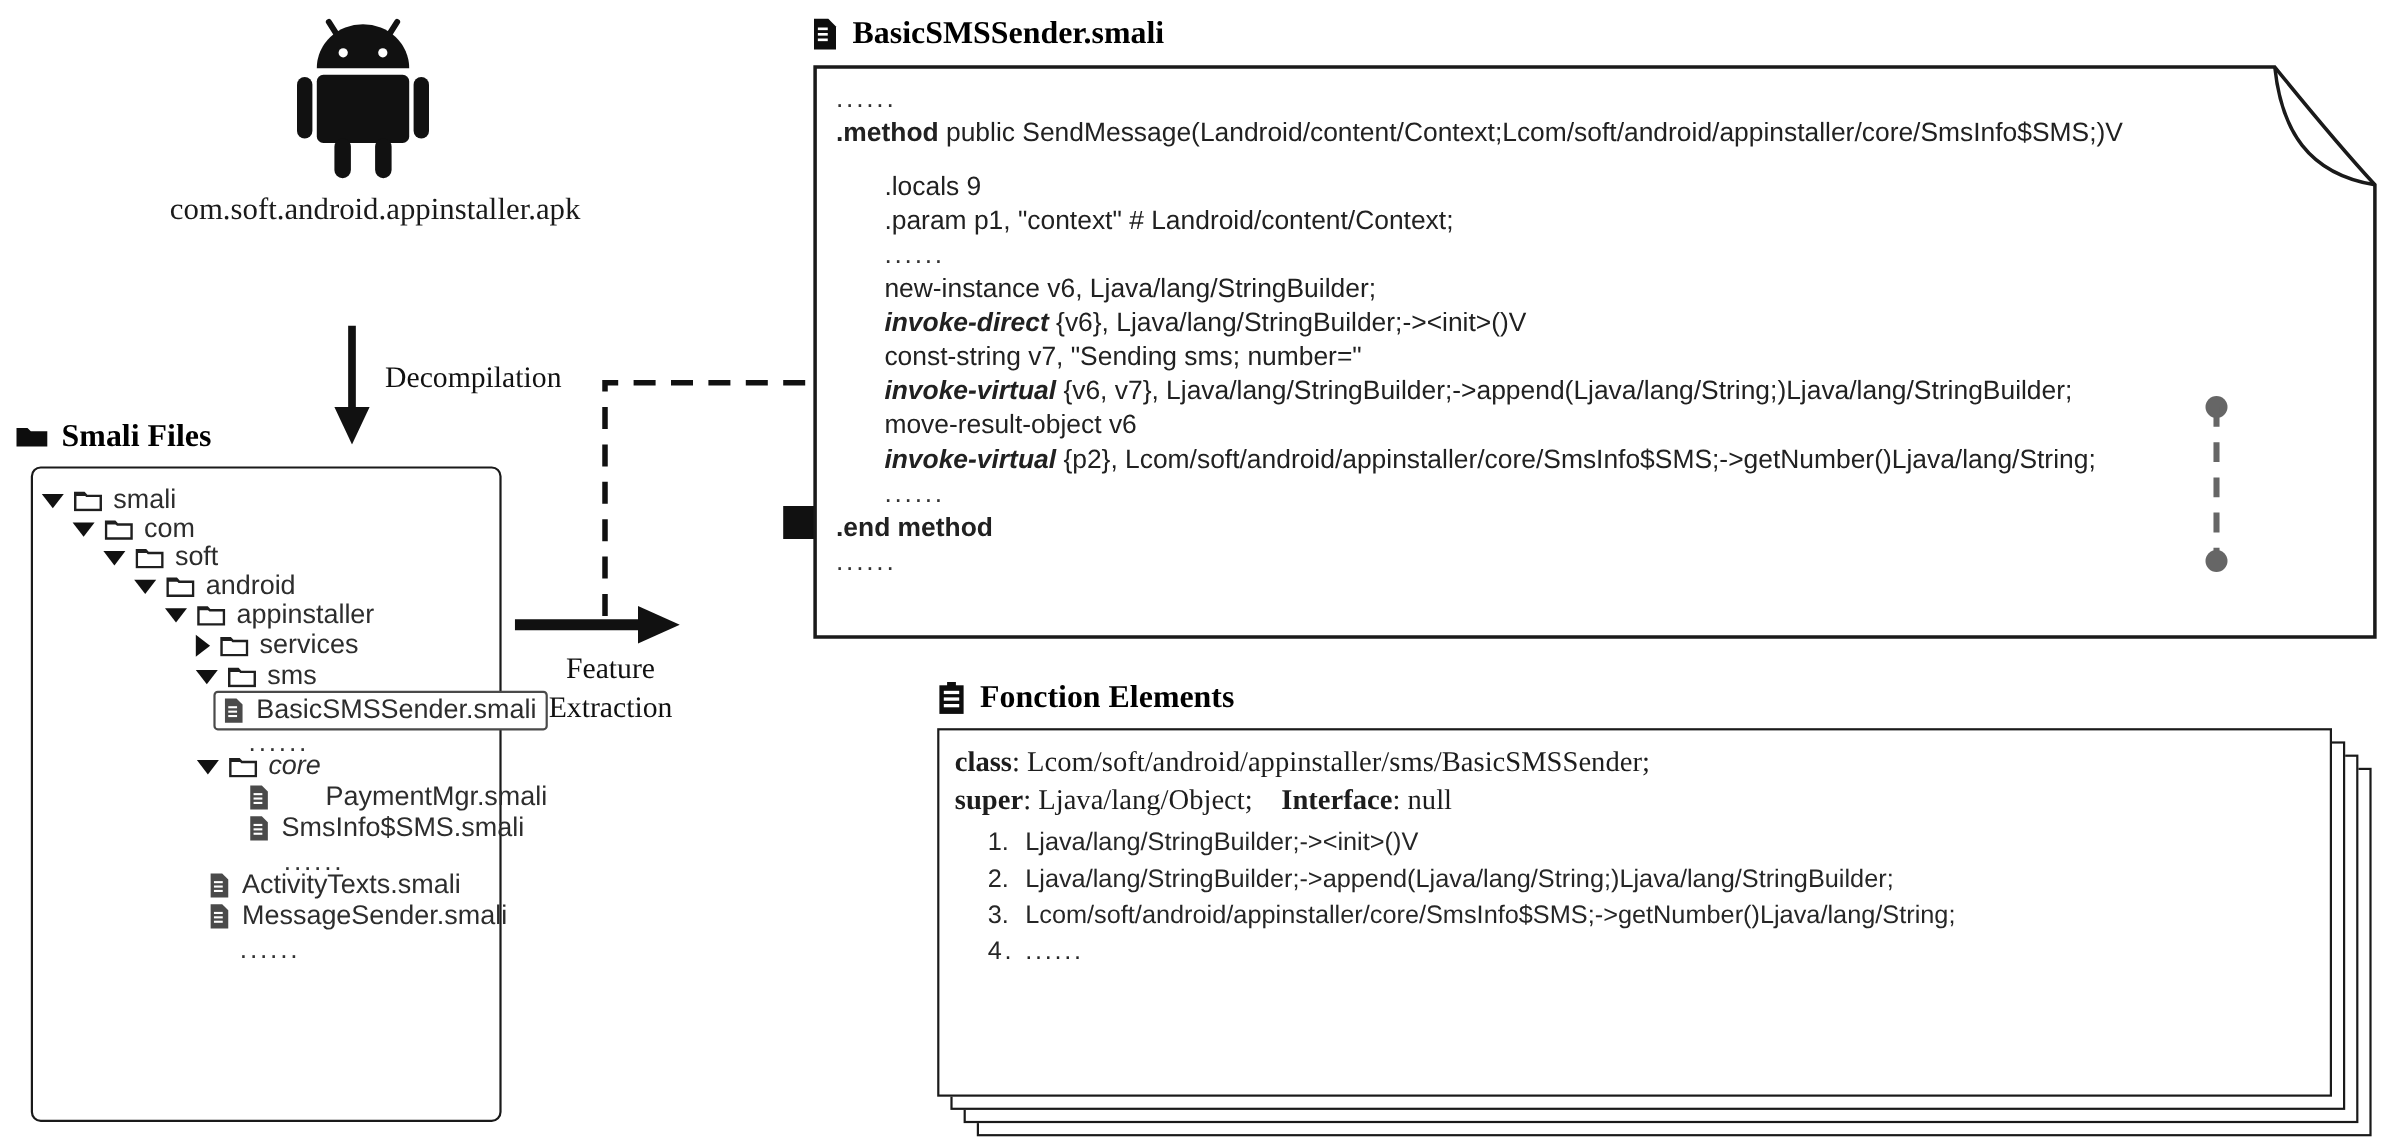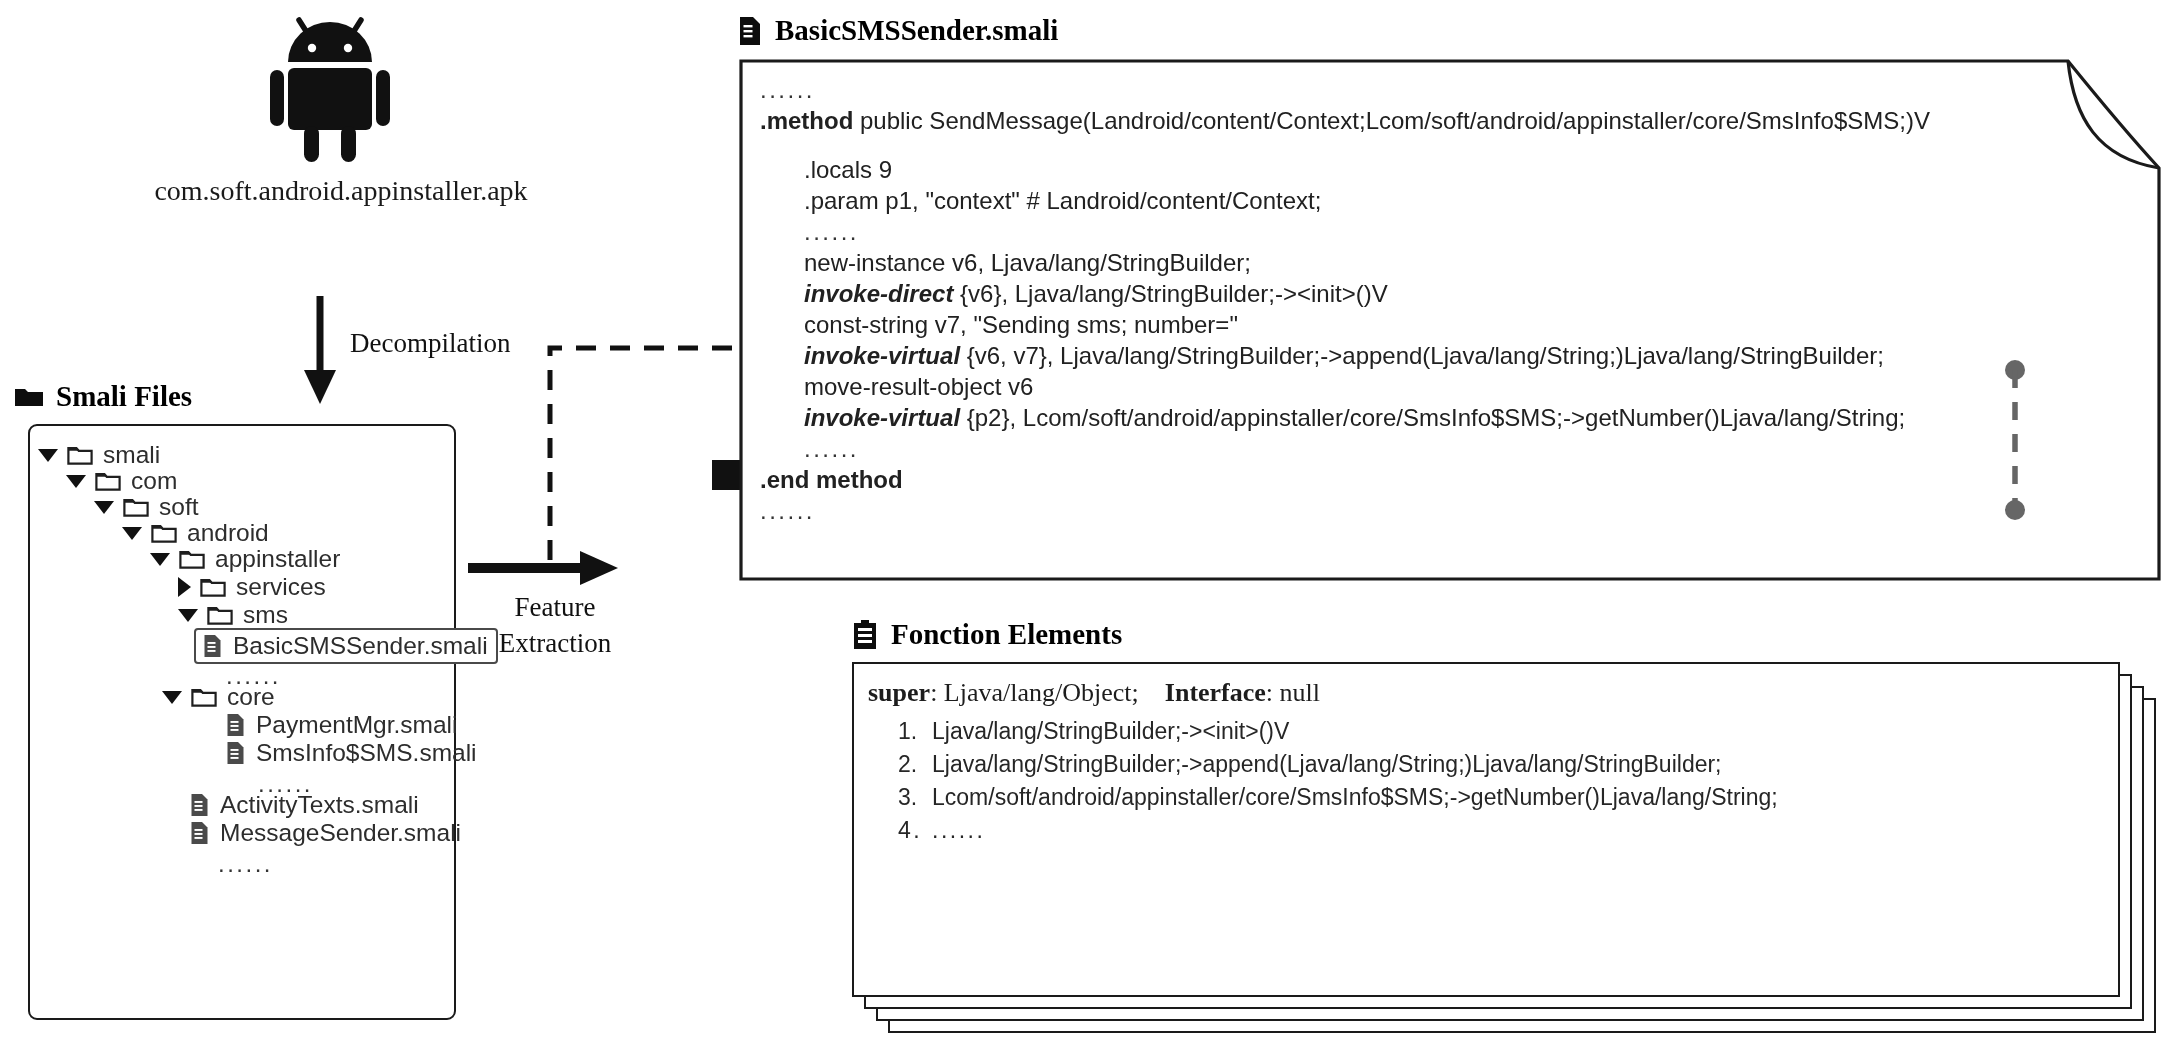--- a/index.html
+++ b/index.html
@@ -234,29 +234,29 @@
       <div class="" id="selected-file" style="left: 164px; top: 202px;">
         <svg class="file-ico" viewBox="0 0 19 24">
           <path d="M1.5 1 h10.5 l5.5 5.5 V23 H1.5 Z" fill="#4a4a4a"></path>
           <rect x="4.5" y="8" width="8" height="1.9" fill="#fff"></rect>
           <rect x="4.5" y="12" width="8" height="1.9" fill="#fff"></rect>
           <rect x="4.5" y="16" width="8" height="1.9" fill="#fff"></rect>
         </svg>
         <span>BasicSMSSender.smali</span>
       </div>
       <div class="ellipsis-row" style="left: 196px; top: 236px;">......</div>
-      <div class="tree-row" style="left: 132px; top: 256px;">
+      <div class="tree-row" style="left: 149px; top: 256px; font-style: italic;">
         <span class="tri tri-down"></span>
         <svg class="folder-ico" viewBox="0 0 26 20">
           <path d="M1.4 3.2 h8 l2.4 2.6 h12.8 v12.8 H1.4 Z" fill="#fff" stroke="#1f1f1f" stroke-width="2.2"></path>
           <path d="M1.4 3.2 h8 l2.4 2.6 H1.4 Z" fill="#1f1f1f"></path>
         </svg>
         <span>core</span>
       </div>
-      <div class="tree-row" style="left: 196px; top: 284px;">
+      <div class="tree-row" style="left: 196px; top: 284px; gap: 40px;">
         <svg class="file-ico" viewBox="0 0 19 24">
           <path d="M1.5 1 h10.5 l5.5 5.5 V23 H1.5 Z" fill="#4a4a4a"></path>
           <rect x="4.5" y="8" width="8" height="1.9" fill="#fff"></rect>
           <rect x="4.5" y="12" width="8" height="1.9" fill="#fff"></rect>
           <rect x="4.5" y="16" width="8" height="1.9" fill="#fff"></rect>
         </svg>
         <span>PaymentMgr.smali</span>
       </div>
       <div class="tree-row" style="left: 196px; top: 312px;">
         <svg class="file-ico" viewBox="0 0 19 24">
@@ -353,20 +353,23 @@
     <span class="hdr-label">Fonction Elements</span>
   </div>
 
   <div id="fe-stack">
     <div class="fe-card" id="fe-card-4"></div>
     <div class="fe-card" id="fe-card-3"></div>
     <div class="fe-card" id="fe-card-2"></div>
     <div class="fe-card" id="fe-card-1">
       <div id="fe-body">
 
+        <div class="fe-line">
+          <b>class</b><span>: </span><span>Lcom/soft/android/appinstaller/sms/BasicSMSSender;</span>
+        </div>
 
         <div class="fe-line">
           <b>super</b><span>: </span><span>Ljava/lang/Object;</span><span>&nbsp;&nbsp;&nbsp;&nbsp;</span><b>Interface</b><span>: </span><span>null</span>
         </div>
 
 
 
         <div class="fe-seq" id="fe-seq">
 
         <div class="fe-seq-item"><span class="fe-seq-num">1.</span><span>Ljava/lang/StringBuilder;-&gt;&lt;init&gt;()V</span></div>

